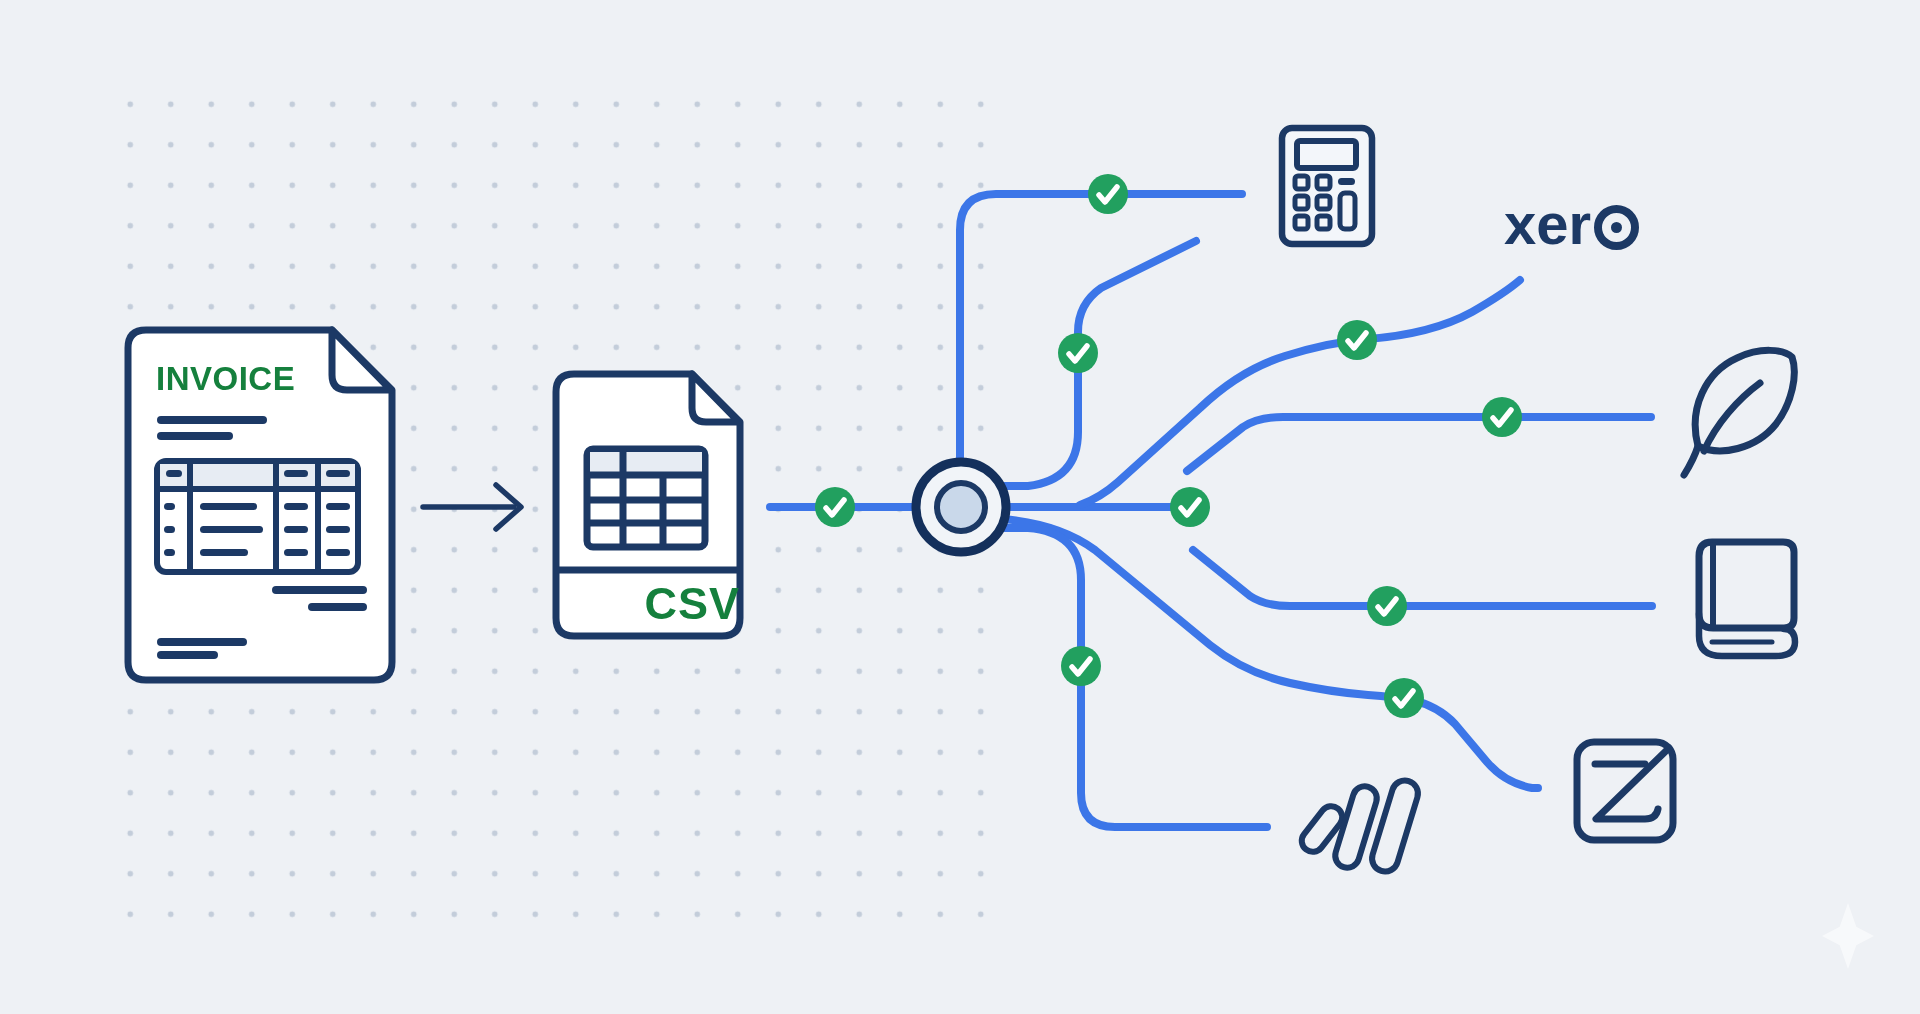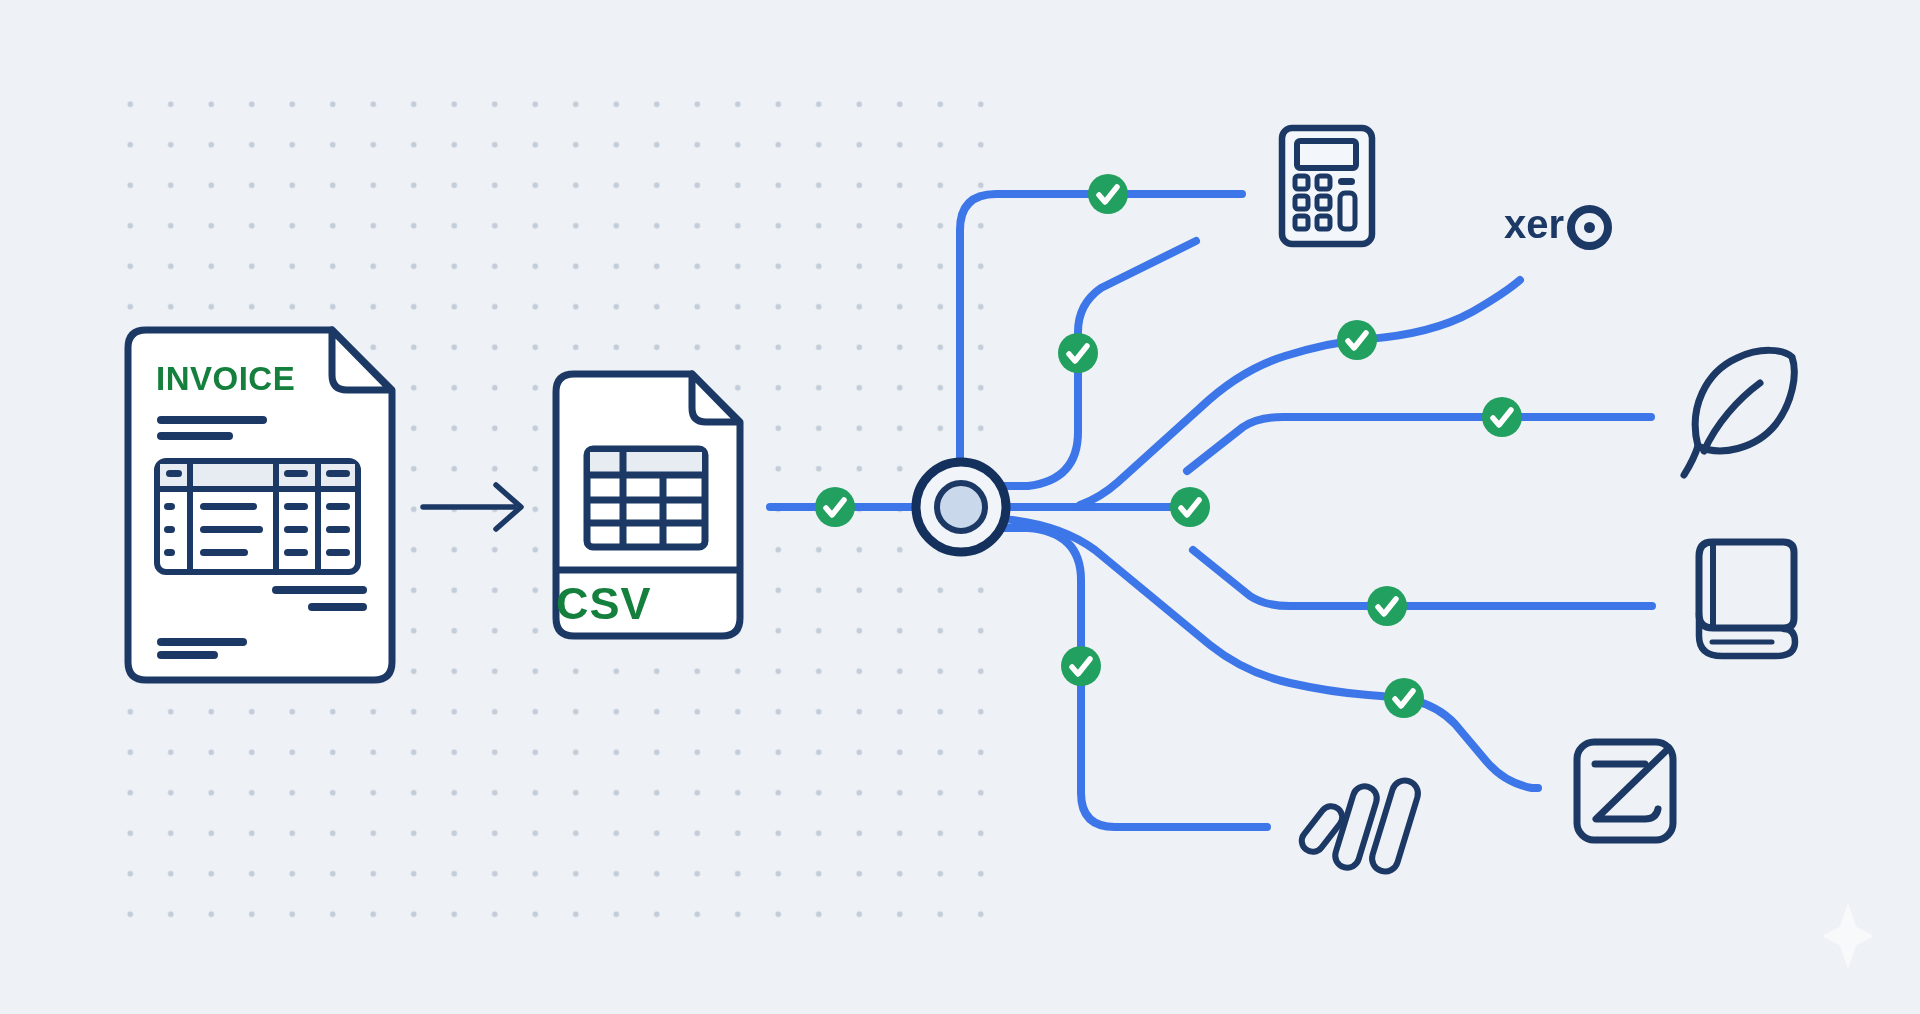--- a/index.html
+++ b/index.html
@@ -11,22 +11,22 @@
   .canvas{position:relative;width:1920px;height:1014px;background:#eef1f5;}
   .dots{
     position:absolute;left:110px;top:84px;width:892px;height:860px;
     background-image:radial-gradient(circle, #c3cdda 2.6px, transparent 3.2px);
     background-size:40.5px 40.5px;
     pointer-events:none;
   }
   svg.art{position:absolute;left:0;top:0;}
   .label{position:absolute;color:#15803d;font-weight:700;}
   .invoice-title{left:156px;top:360px;font-size:33px;letter-spacing:.5px;}
-  .csv-label{left:556px;top:578px;width:184px;text-align:left;font-size:45px;letter-spacing:1px;}
-  .xero-logo{left:1504px;top:196px;font-size:40px;line-height:56px;letter-spacing:0;color:#1c3965;display:flex;align-items:center;justify-content:flex-end;}
+  .csv-label{left:556px;top:578px;width:184px;text-align:right;font-size:45px;letter-spacing:1px;}
+  .xero-logo{left:1504px;top:196px;font-size:58px;line-height:56px;letter-spacing:0;color:#1c3965;display:flex;align-items:center;justify-content:flex-end;}
   .xero-o{
     display:inline-block;width:29px;height:29px;border:8px solid #1c3965;border-radius:50%;
     position:relative;margin-left:3px;margin-top:6px;
   }
   .xero-o::after{
     content:"";position:absolute;left:50%;top:50%;width:11px;height:11px;margin:-5.5px 0 0 -5.5px;
     border-radius:50%;background:#1c3965;
   }
   .watermark{
     position:absolute;left:1822px;top:903px;width:52px;height:66px;background:#ffffff;opacity:.55;

